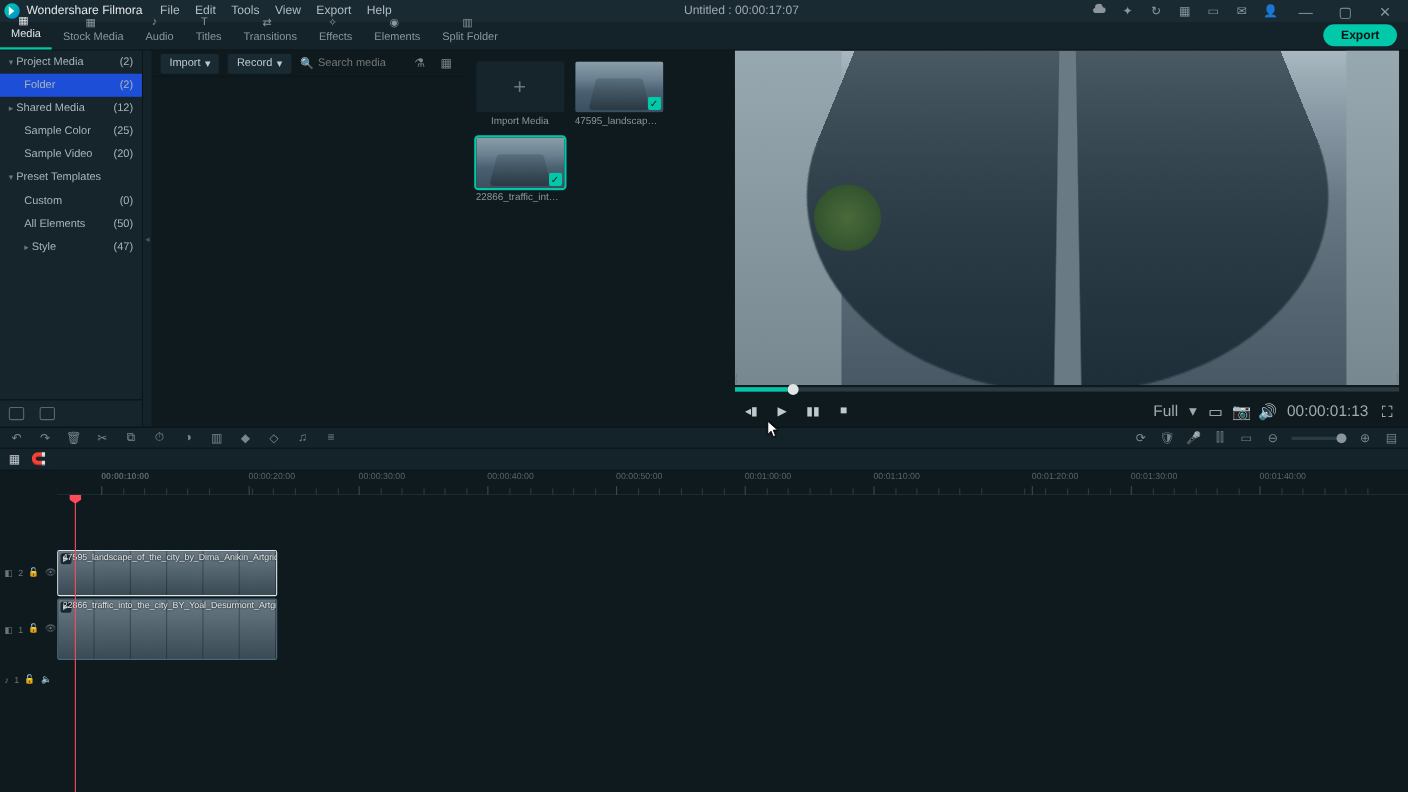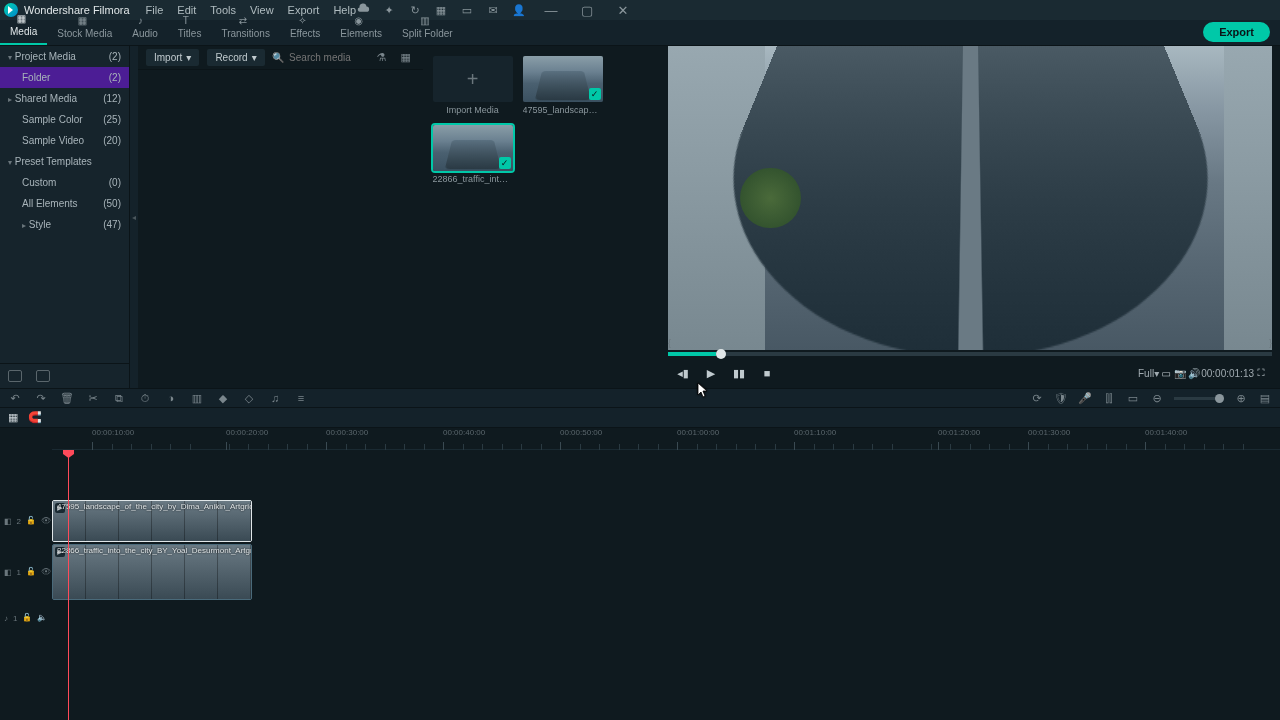--- a/index.html
+++ b/index.html
@@ -16,21 +16,21 @@
 .win-ctl{display:flex;gap:2px;margin-left:8px}
 .win-ctl div{width:34px;height:20px;display:flex;align-items:center;justify-content:center;color:#8a969c;font-size:13px;cursor:pointer}
 .tabs-row{height:26px;background:#14222a;display:flex;align-items:flex-end;border-bottom:1px solid #0b1418}
 .tab{padding:4px 10px 6px;font-size:10px;color:#8a969c;cursor:pointer;display:flex;flex-direction:column;align-items:center;gap:1px}
 .tab.active{color:#e0e6e8;border-bottom:2px solid #00c8a8}
 .tab .ticon{width:14px;height:12px;display:block}
 .export-btn{margin-left:auto;margin-right:10px;margin-bottom:3px;background:#00c8a8;color:#0a1418;padding:4px 16px;border-radius:12px;font-size:11px;font-weight:bold;cursor:pointer}
 .upper{display:flex;height:342px;background:#0f1a1f}
 .side-col{width:130px;background:#16242c;border-right:1px solid #0b1418;display:flex;flex-direction:column}
 .side-item{padding:5px 8px;display:flex;justify-content:space-between;align-items:center;font-size:10px;color:#a8b4ba;cursor:pointer}
-.side-item.sel{background:#4c1d95}
+.side-item.sel{background:#1d4ed8}
 .side-item.indent{padding-left:22px}
 .side-item .arr{width:8px;color:#6a767c;font-size:8px}
 .side-bottom{margin-top:auto;padding:6px 8px;display:flex;gap:14px;border-top:1px solid #0b1418}
 .side-bottom div{width:14px;height:12px;border:1px solid #5a666c;border-radius:2px;cursor:pointer}
 .media-area{flex:1;background:#0f1a1f;display:flex;flex-direction:row;min-width:0}
 .media-toolbar{height:24px;display:flex;align-items:center;padding:0 8px;gap:8px;border-bottom:1px solid #0b1418}
 .mt-btn{padding:3px 8px;background:#1a2a32;border-radius:2px;font-size:10px;color:#c0cace;cursor:pointer;display:flex;align-items:center;gap:4px}
 .mt-search{flex:1;max-width:200px;display:flex;align-items:center;gap:4px;color:#5a666c;font-size:10px}
 .mt-search input{background:transparent;border:none;color:#c0cace;font-size:10px;outline:none;width:100%}
 .mt-right{margin-left:auto;display:flex;gap:10px}
@@ -56,21 +56,21 @@
 .b2{right:0;top:0;width:8%;height:100%}
 .b3{left:74%;top:30%;width:8%;height:30%}
 .trees{position:absolute;left:12%;top:40%;width:10%;height:20%;background:radial-gradient(circle,#4a6a3a,#2a4a2a);border-radius:50%}
 .preview-scrub{height:4px;background:#2a3a42;position:relative;margin-top:4px}
 .preview-scrub .prog{position:absolute;left:0;top:0;height:100%;width:8%;background:#00c8a8}
 .preview-scrub .dot{position:absolute;left:8%;top:-3px;width:10px;height:10px;background:#e0e6e8;border-radius:50%}
 .scrub-ends{display:flex;justify-content:space-between;font-size:9px;color:#6a767c;margin-top:-12px;position:relative;pointer-events:none}
 .preview-ctl{height:22px;display:flex;align-items:center;gap:14px;padding:0 4px;margin-top:6px}
 .preview-ctl .pc-center{flex:1;display:flex;justify-content:flex-start;gap:14px;padding-left:4px}
 .pbtn{width:14px;height:14px;cursor:pointer;display:flex;align-items:center;justify-content:center;color:#c0cace}
-.pc-right{display:flex;align-items:center;font-size:10px;color:#a0aab0}
+.pc-right{display:flex;gap:10px;align-items:flex-end;font-size:14px;color:#a0aab0}
 .timeline-toolbar{height:20px;background:#14222a;display:flex;align-items:center;padding:0 8px;gap:12px;border-top:1px solid #0b1418;border-bottom:1px solid #0b1418}
 .timeline-toolbar .tl-ic{width:14px;height:14px;cursor:pointer;color:#7a868c;display:flex;align-items:center;justify-content:center}
 .timeline-toolbar .tl-right{margin-left:auto;display:flex;gap:10px;align-items:center}
 .zoom{width:50px;height:3px;background:#2a3a42;position:relative}
 .zoom::after{content:"";position:absolute;right:0;top:-3px;width:9px;height:9px;background:#8a969c;border-radius:50%}
 .timeline{flex:1;background:#0f1a1f;display:flex;flex-direction:column}
 .ruler{height:22px;display:flex;margin-left:52px;position:relative;background:#0f1a1f;border-bottom:1px solid #1a2a32}
 .ruler .tick{position:absolute;top:0;font-size:8px;color:#5a666c}
 .ruler .tick::after{content:"";position:absolute;left:0;top:14px;width:1px;height:8px;background:#3a4a52}
 .ruler .minor{position:absolute;top:16px;width:1px;height:6px;background:#2a3a42}
@@ -105,20 +105,21 @@
   <div class="logo"></div>
   <span class="app">Wondershare Filmora</span>
   <div class="menus">
     <span>File</span>
     <span>Edit</span>
     <span>Tools</span>
     <span>View</span>
     <span>Export</span>
     <span>Help</span>
   </div>
+  <div class="tb-center">Untitled : 00:00:17:07</div>
   <div class="tb-right">
     <div class="ic">
           <svg viewBox="0 0 16 16">
             <path fill="currentColor" d="M12 10a3 3 0 000-6 4 4 0 00-8 1 2.5 2.5 0 001 5h7z"></path>
           </svg>
         </div>
     <div class="ic">✦</div>
     <div class="ic">↻</div>
     <div class="ic">▦</div>
     <div class="ic">▭</div>
@@ -320,21 +321,21 @@
 
 <div style="height:20px;background:#14222a;display:flex;align-items:center;padding:0 8px;gap:10px;border-bottom:1px solid #0b1418">
   <div class="tl-ic">▦</div>
   <div class="tl-ic">🧲</div>
 </div>
 
 <div class="timeline">
   <div style="position:relative">
     <div class="sel-region"></div>
     <div class="ruler" id="ruler">
-          <div class="tick" style="left: 40px;">00:00:10:00</div>
+          <div class="tick" style="left: 40px; font-weight: bold;">00:00:10:00</div>
           <div class="minor" style="left: 59.5px;"></div>
           <div class="minor" style="left: 79px;"></div>
           <div class="minor" style="left: 98.5px;"></div>
           <div class="minor" style="left: 118px;"></div>
           <div class="minor" style="left: 137.5px;"></div>
           <div class="tick" style="left: 174px;">00:00:20:00</div>
           <div class="minor" style="left: 176.5px;"></div>
           <div class="minor" style="left: 196px;"></div>
           <div class="minor" style="left: 215.5px;"></div>
           <div class="minor" style="left: 235px;"></div>

